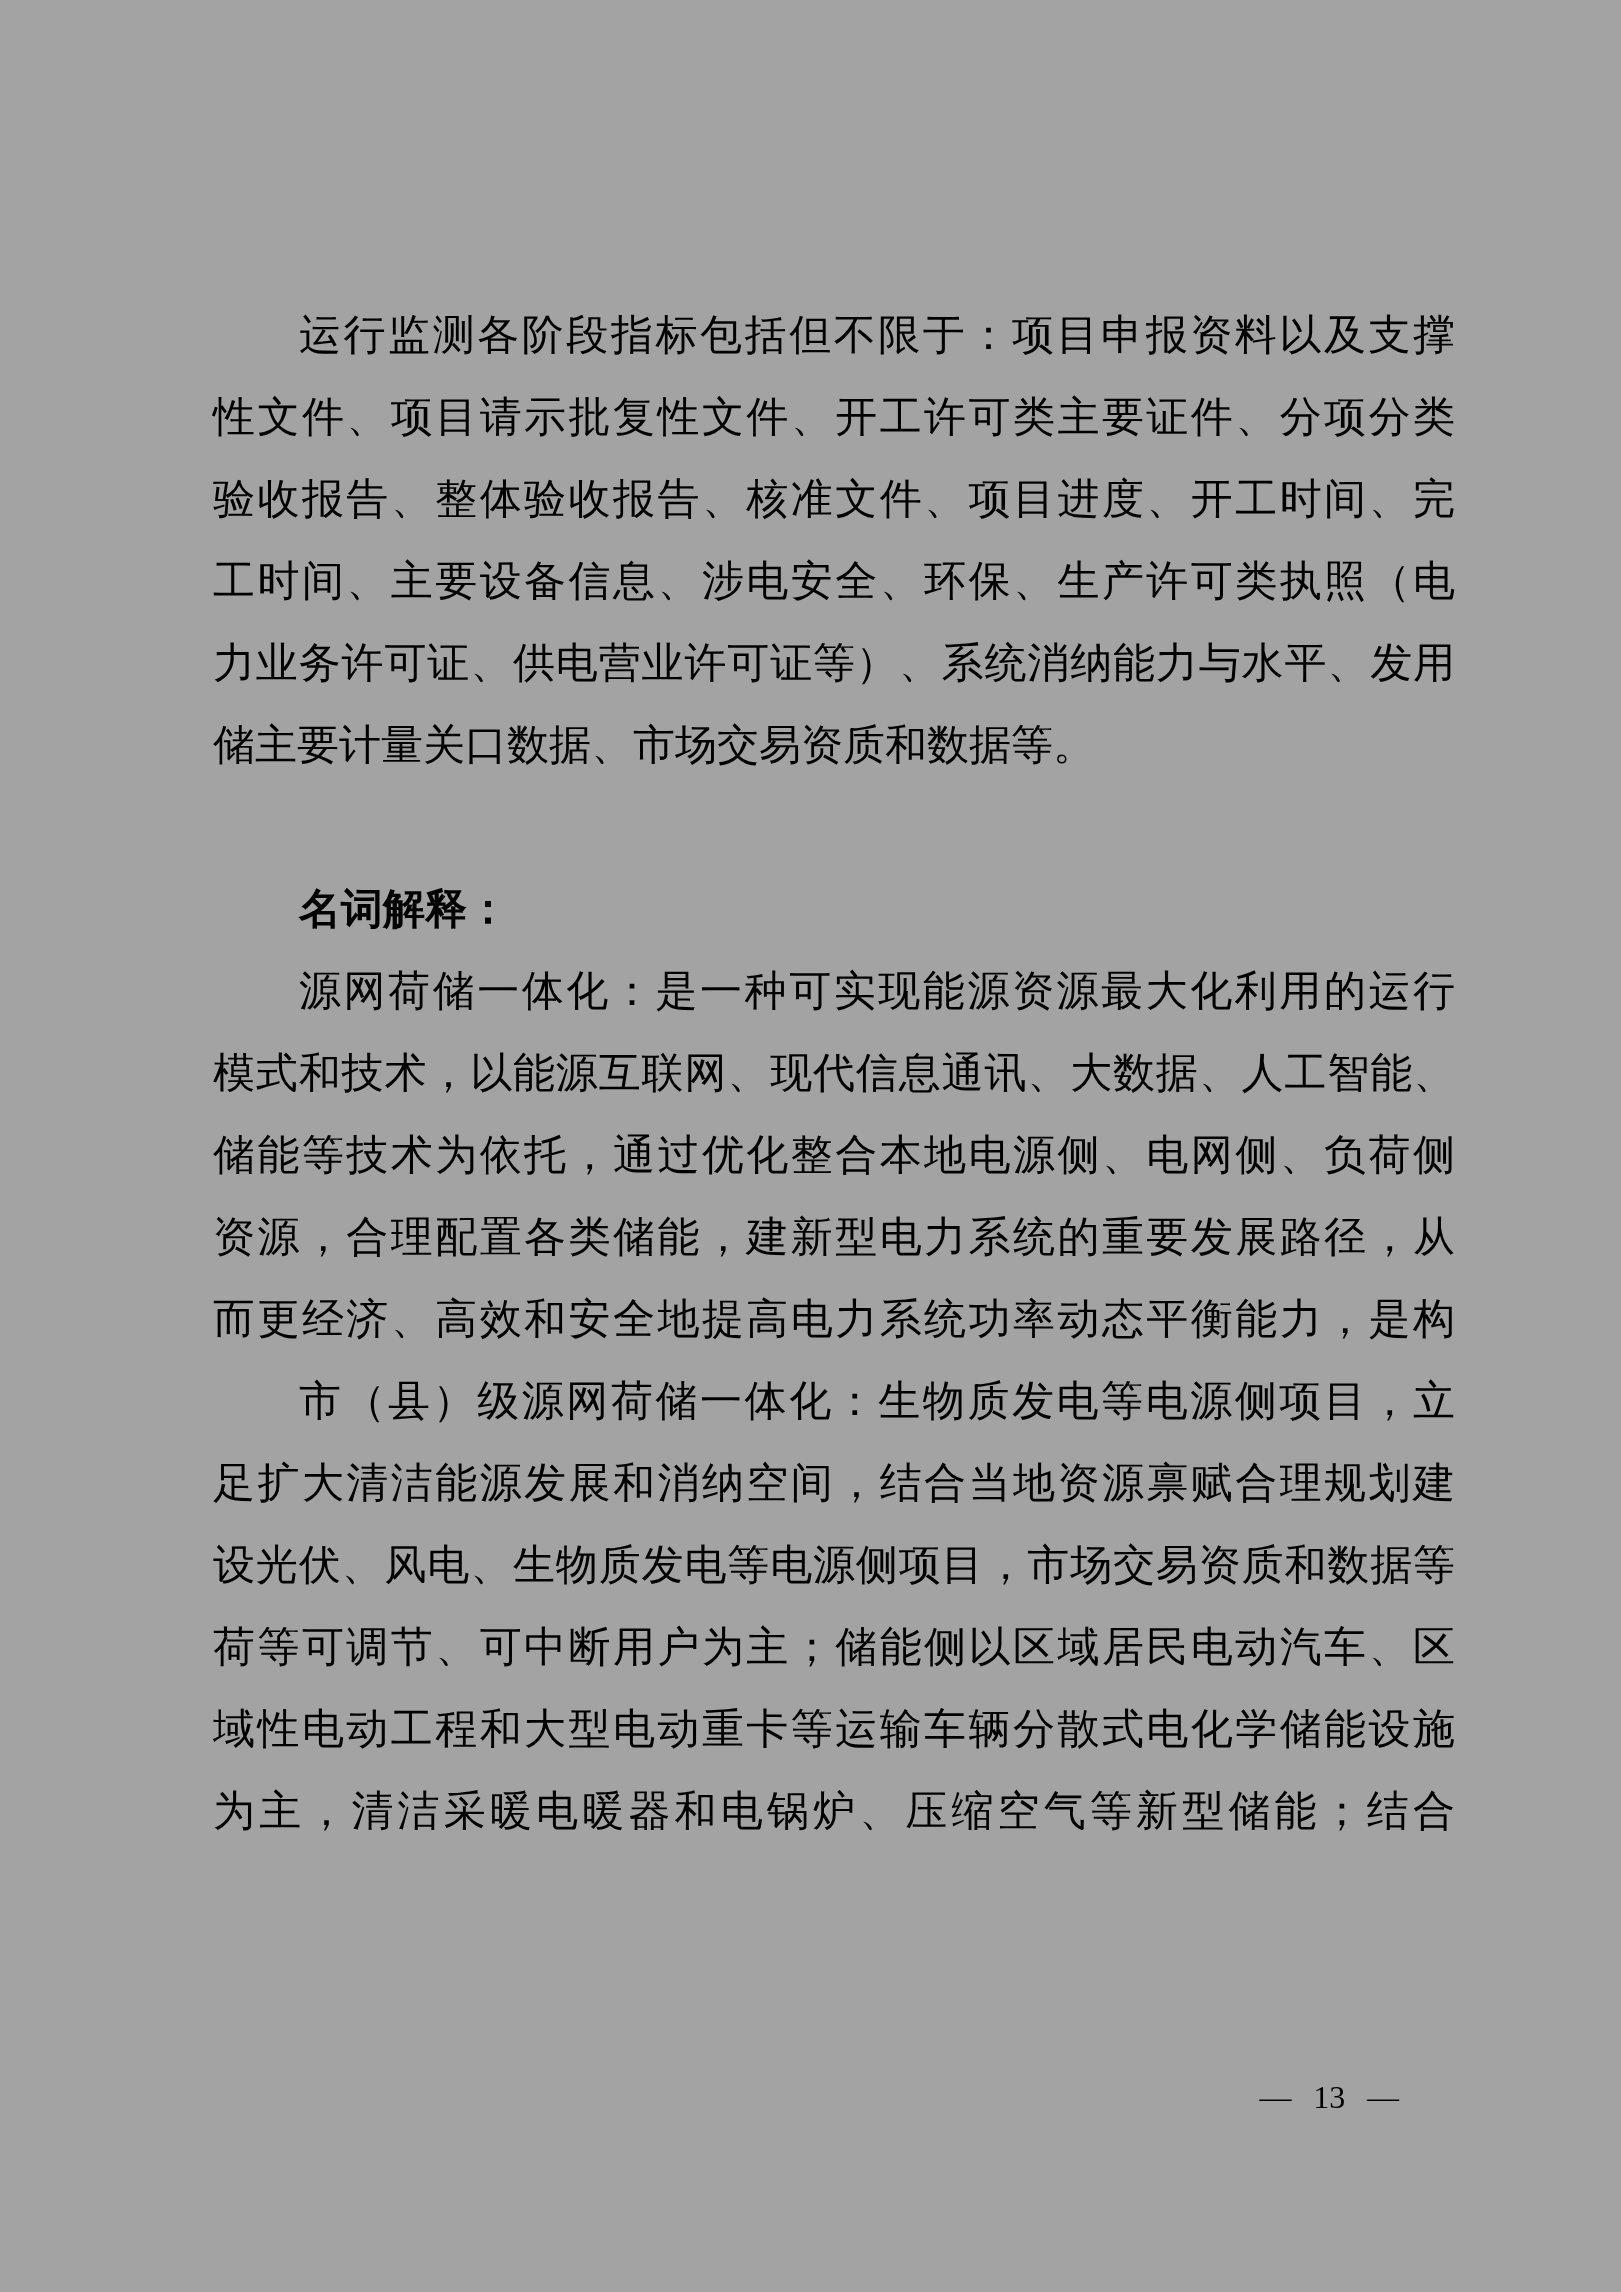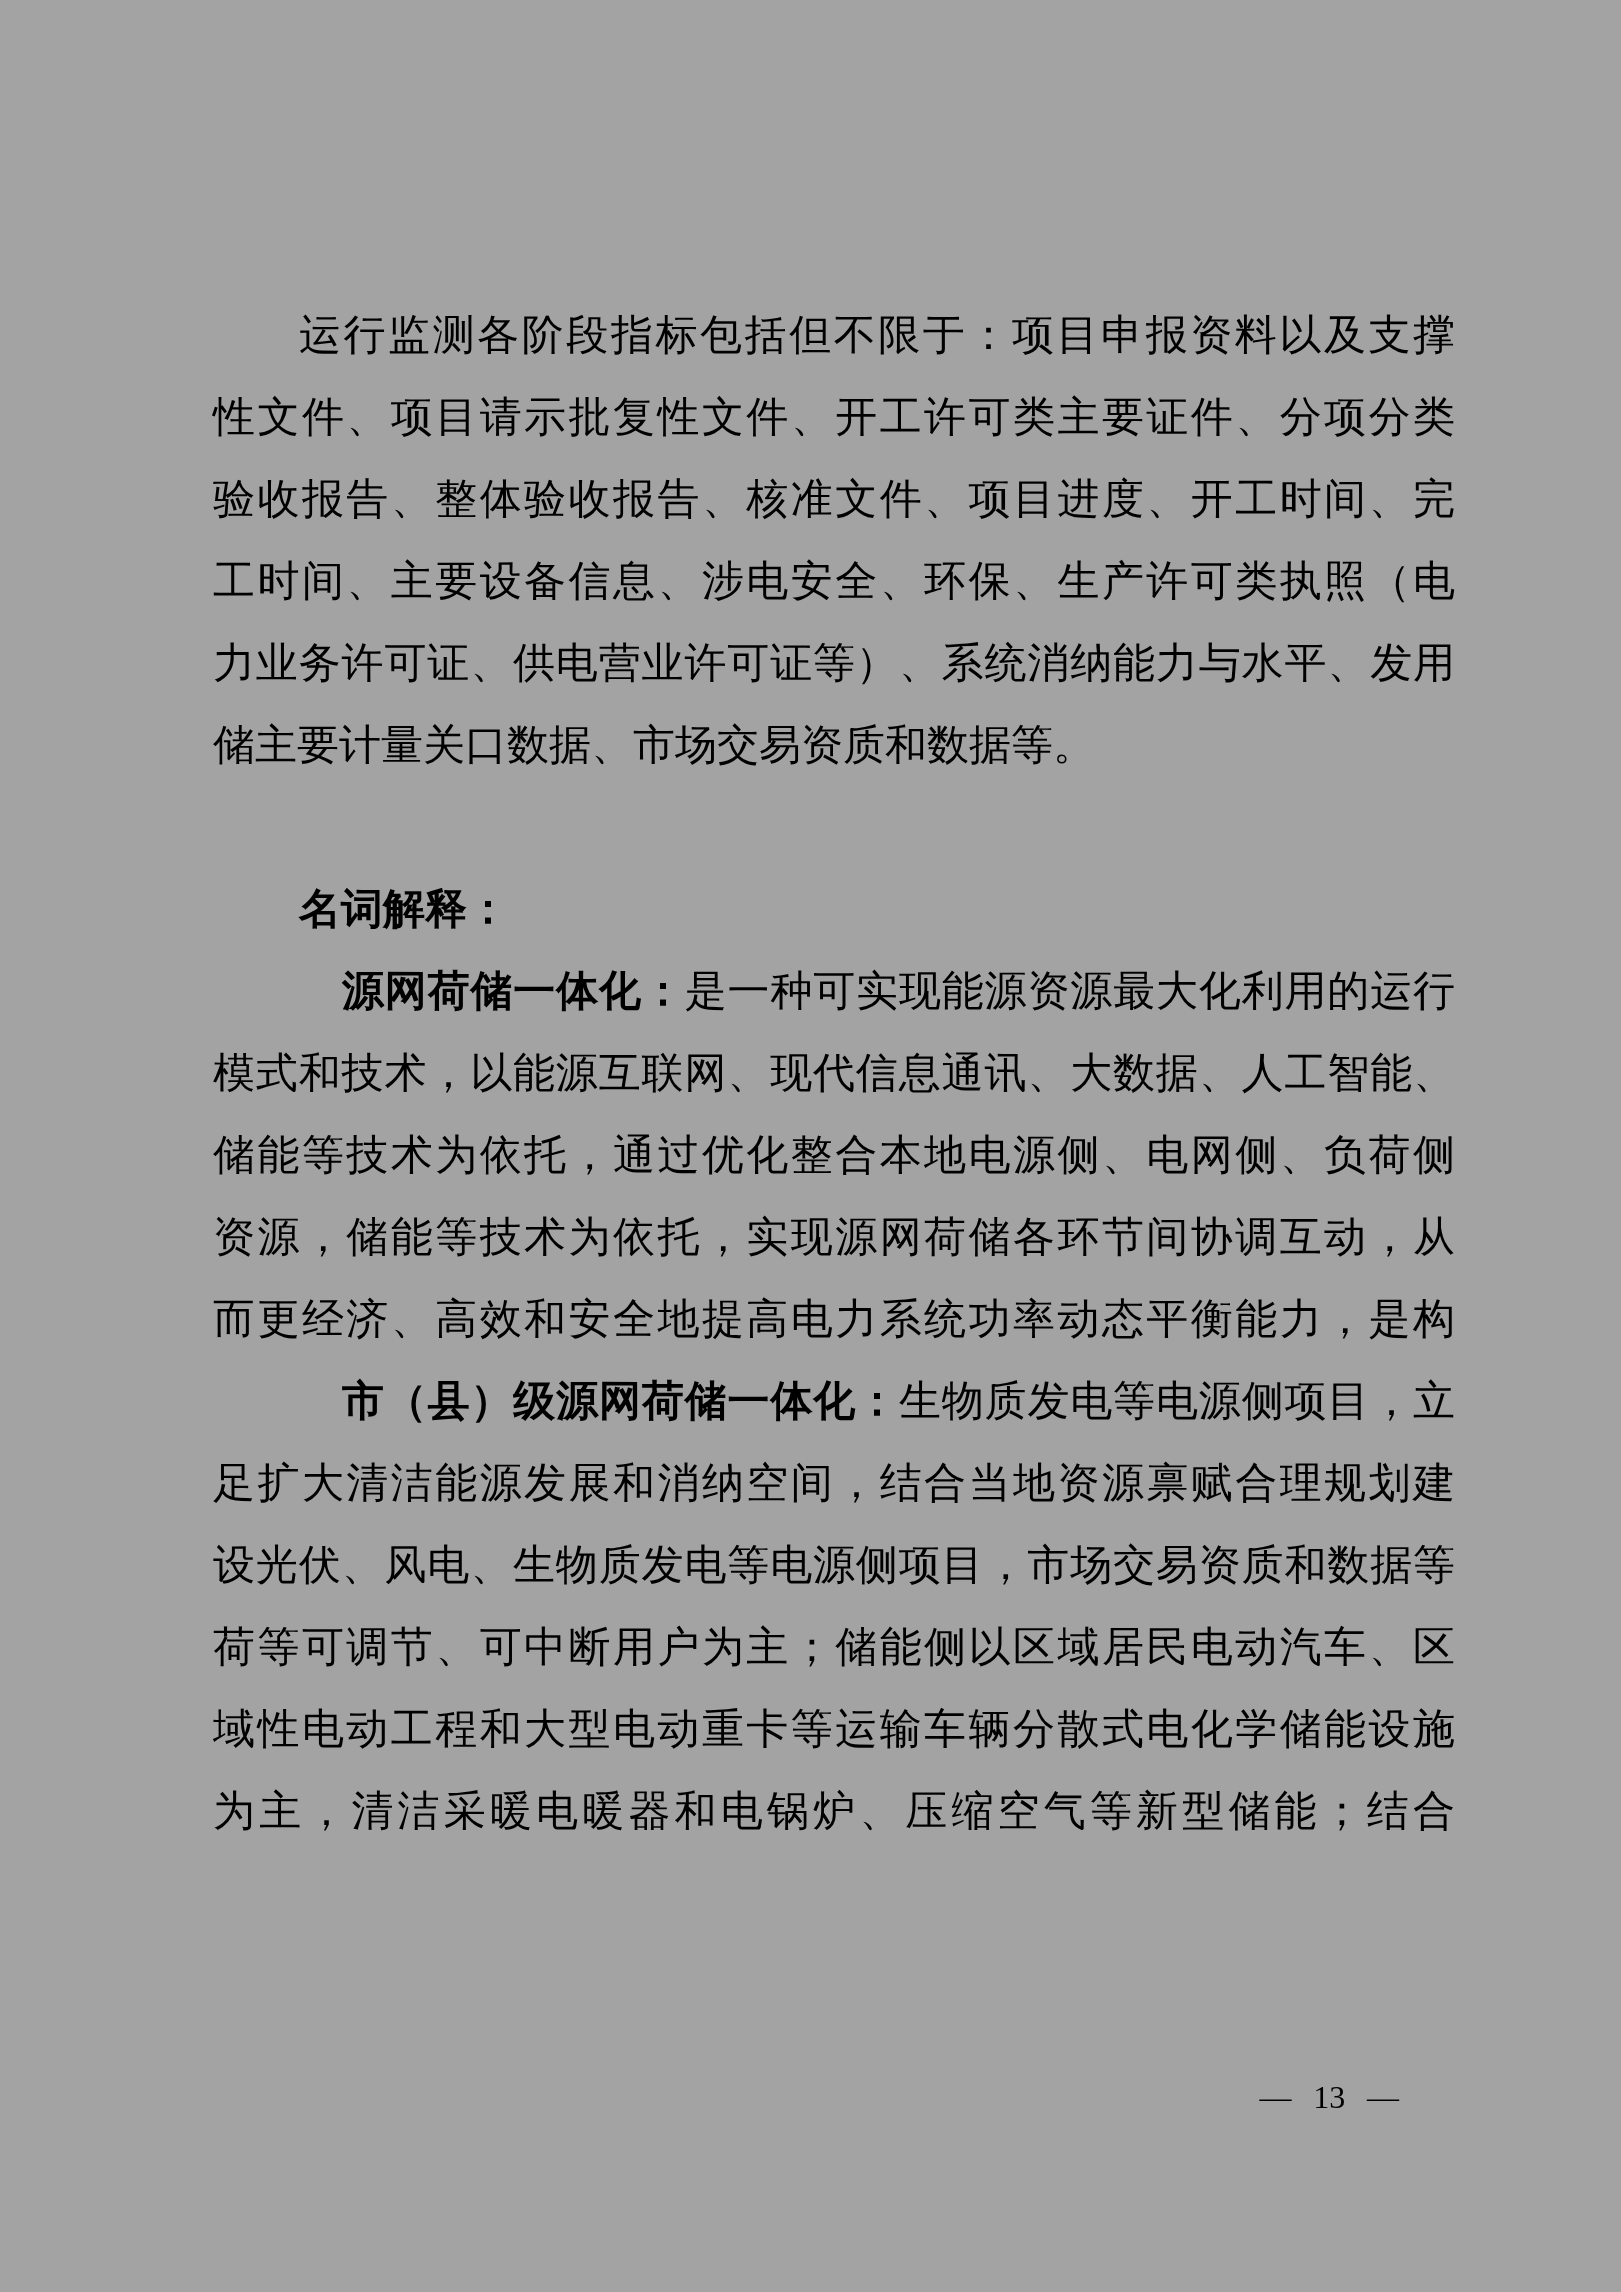--- a/index.html
+++ b/index.html
@@ -34,22 +34,21 @@
   .indent {
     text-indent: 86px;
   }
   .left-last {
     text-align-last: left;
   }
   .bold {
     font-weight: 700;
   }
   .term {
-    font-weight: 700;
-    margin-left: 43px;
+    font-weight: 400;
   }
   .spacer {
     height: 82px;
   }
   .footer {
     position: absolute;
     top: 2076px;
     right: 222px;
     font-size: 32px;
     line-height: 43px;
@@ -70,21 +69,21 @@
     <div class="line">力业务许可证、供电营业许可证等）、系统消纳能力与水平、发用</div>
     <div class="line left-last">储主要计量关口数据、市场交易资质和数据等。</div>
 
     <div class="spacer"></div>
 
     <div class="line indent left-last bold">名词解释：</div>
 
     <div class="line indent"><span class="term">源网荷储一体化：</span><span>是一种可实现能源资源最大化利用的运行</span></div>
     <div class="line">模式和技术，以能源互联网、现代信息通讯、大数据、人工智能、</div>
     <div class="line">储能等技术为依托，通过优化整合本地电源侧、电网侧、负荷侧</div>
-    <div class="line">资源，储能等技术为依托，实现源网荷储各环节间协调互动，从</div>
+    <div class="line">资源，合理配置各类储能，建新型电力系统的重要发展路径，从</div>
     <div class="line">而更经济、高效和安全地提高电力系统功率动态平衡能力，是构</div>
 
     <div class="line indent"><span class="term">市（县）级源网荷储一体化：</span><span>生物质发电等电源侧项目，立</span></div>
     <div class="line">足扩大清洁能源发展和消纳空间，结合当地资源禀赋合理规划建</div>
     <div class="line">设光伏、风电、生物质发电等电源侧项目，市场交易资质和数据等</div>
     <div class="line">荷等可调节、可中断用户为主；储能侧以区域居民电动汽车、区</div>
     <div class="line">域性电动工程和大型电动重卡等运输车辆分散式电化学储能设施</div>
     <div class="line">为主，清洁采暖电暖器和电锅炉、压缩空气等新型储能；结合</div>
 
   </div>

